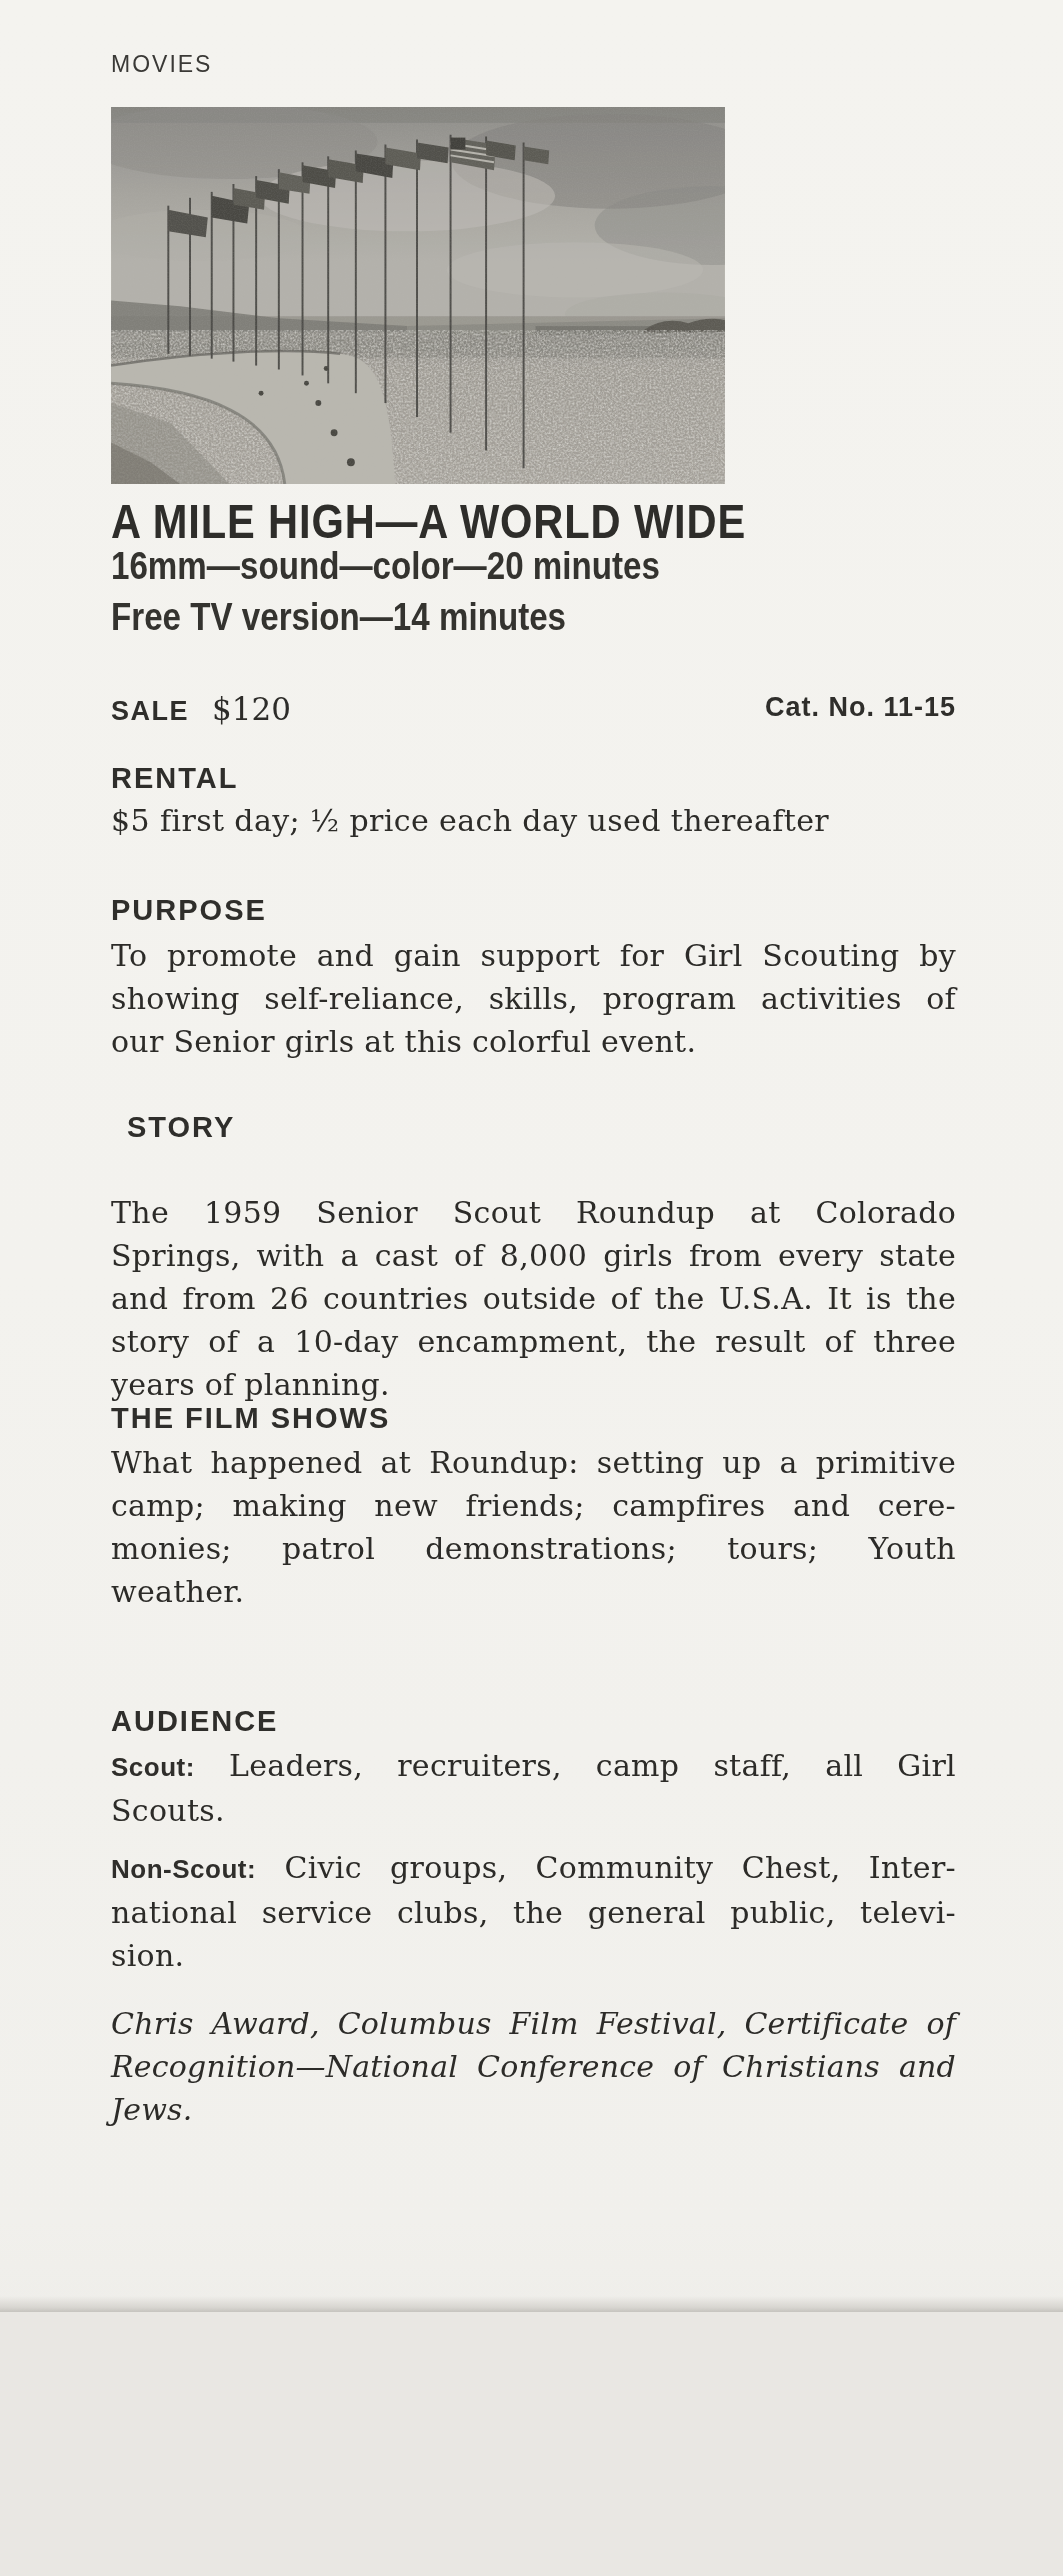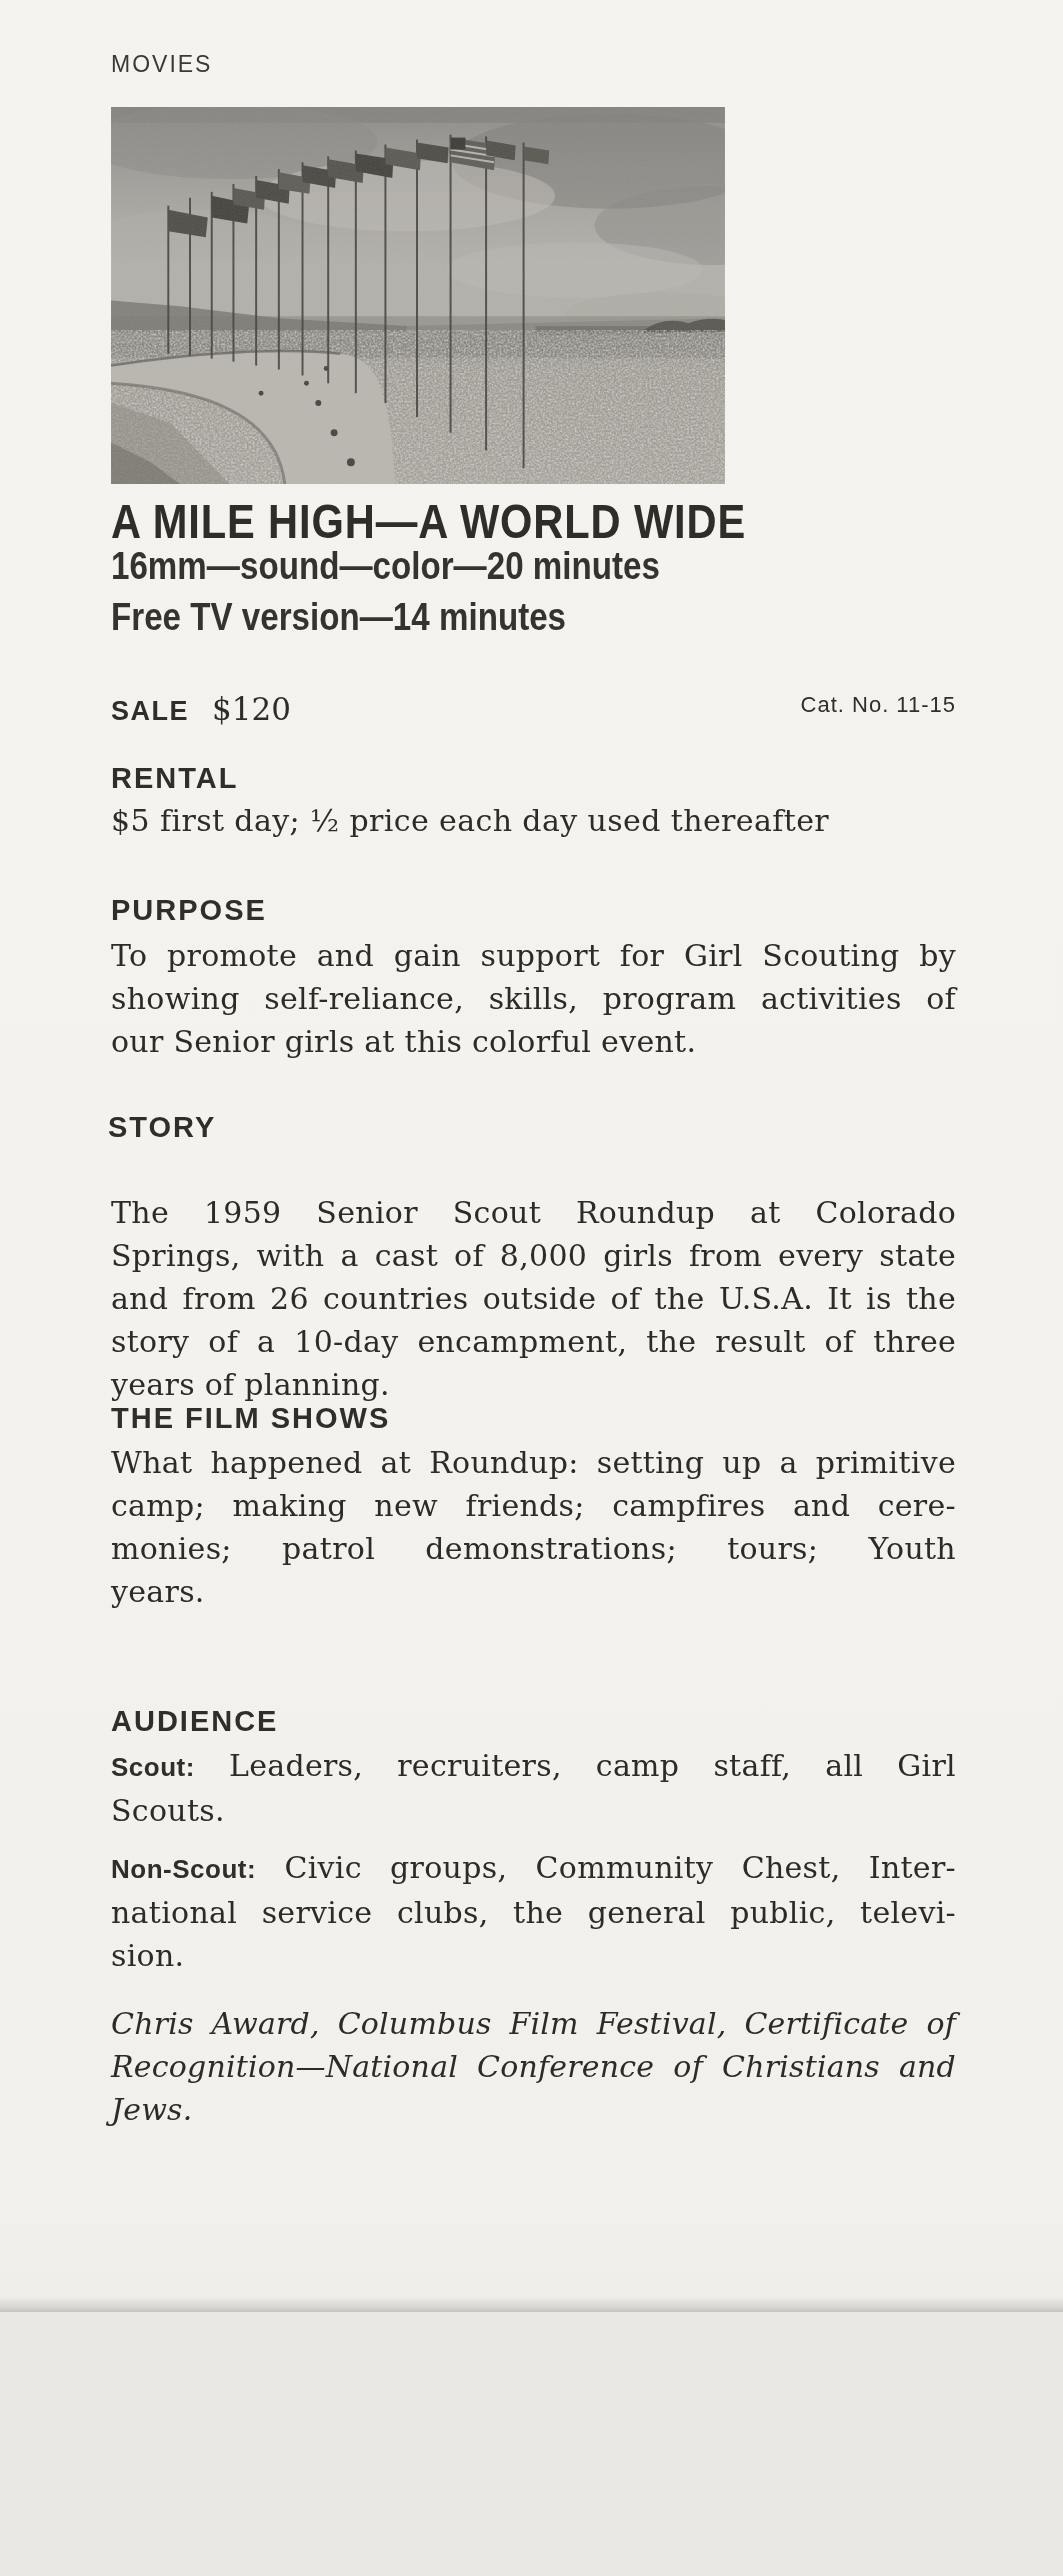--- a/index.html
+++ b/index.html
@@ -36,39 +36,39 @@
 
   .salerow { left:111px; top:691px; width:845px; height:39px; }
   .sale-left { position:absolute; left:0; top:0; white-space:nowrap; }
   .sale-label {
     font-family:"Liberation Sans", sans-serif; font-weight:700;
     font-size:27px; letter-spacing:1.5px; color:#2f2e2b; vertical-align:baseline;
   }
   .sale-price { font-size:31px; color:#2d2c29; margin-left:18px; }
   .catno {
     position:absolute; right:0; top:1px; white-space:nowrap;
-    font-family:"Liberation Sans", sans-serif; font-weight:400;
-    font-size:22px; letter-spacing:1px; color:#2f2e2b;
+    font-family:"Liberation Sans", sans-serif; font-weight:700;
+    font-size:27px; letter-spacing:1px; color:#2f2e2b;
   }
 
   .hdr {
     font-family:"Liberation Sans", sans-serif; font-weight:700;
     font-size:29px; letter-spacing:2px; color:#2f2e2b; white-space:nowrap;text-align:right;
   }
   .hdr-rental { left:111px; top:762px; }
   .rental-text { left:111px; top:803px; width:845px; font-size:30px; letter-spacing:0.4px; white-space:nowrap; }
 
   .body { left:111px; width:845px; font-size:30px; line-height:43px; letter-spacing:0.3px; color:#2c2b28; }
   .line { text-align:justify; text-align-last:justify; }
   .line.last { text-align-last:left; }
 
   .hdr-purpose { left:111px; top:894px; }
   .purpose-body { top:934px; }
 
-  .hdr-story { left:108px; top:1111px; }
+  .hdr-story { left:127px; top:1111px; }
   .story-body { top:1151px;margin-top:40px; }
 
   .hdr-film { left:111px; top:1402px; }
   .film-body { top:1441px; }
 
   .hdr-audience { left:111px; top:1705px; }
   .scout-body { top:1744px; }
   .nonscout-body { top:1846px; }
 
   .lbl {
@@ -236,21 +236,21 @@
     <div class="line">and from 26 countries outside of the U.S.A. It is the</div>
     <div class="line">story of a 10-day encampment, the result of three</div>
     <div class="line last">years of planning.</div>
   </div>
 
   <div class="abs hdr hdr-film">THE FILM SHOWS</div>
   <div class="abs body film-body">
     <div class="line">What happened at Roundup: setting up a primitive</div>
     <div class="line">camp; making new friends; campfires and cere-</div>
     <div class="line">monies; patrol demonstrations; tours; Youth</div>
-    <div class="line last">years.</div>
+    <div class="line last">weather.</div>
   </div>
 
   <div class="abs hdr hdr-audience">AUDIENCE</div>
 
   <div class="abs body scout-body">
     <div class="line"><span class="lbl">Scout:</span> <span>Leaders, recruiters, camp staff, all Girl</span></div>
     <div class="line last">Scouts.</div>
   </div>
 
   <div class="abs body nonscout-body">

